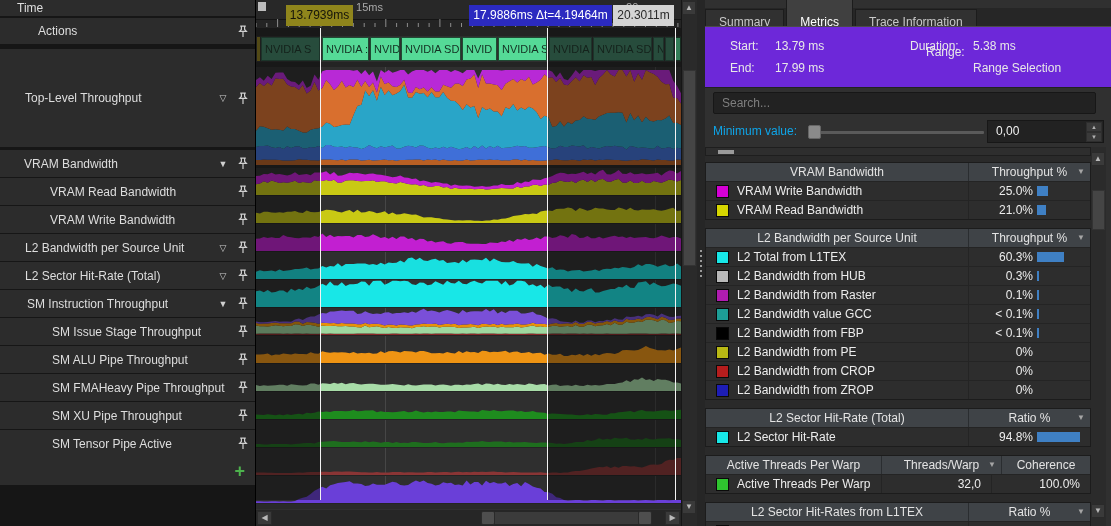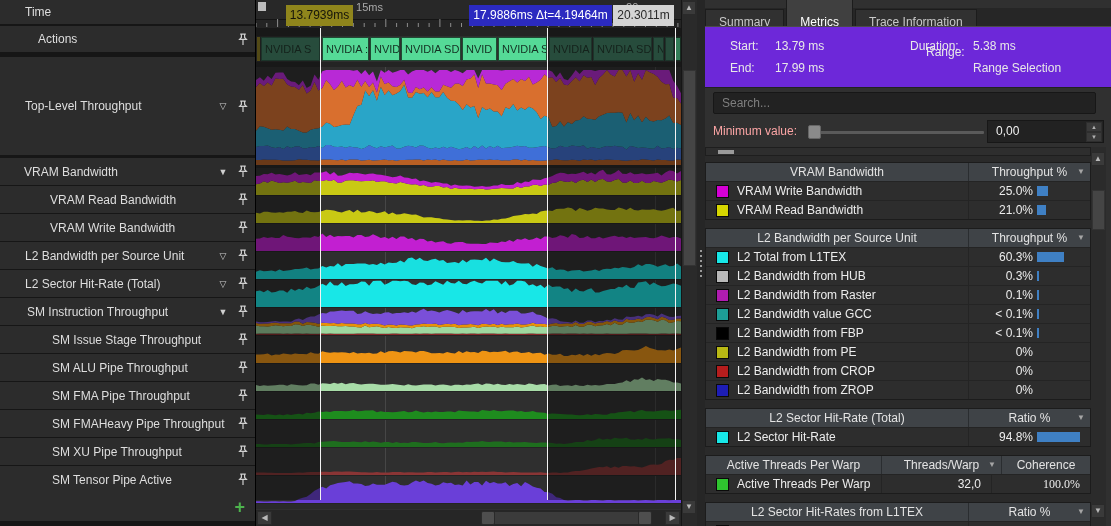--- a/index.html
+++ b/index.html
@@ -43,21 +43,21 @@
   
   .rpanel{position:absolute;left:705px;top:0;width:406px;height:526px;background:#303030;}
   .tabbar{position:absolute;left:0;top:0;right:0;height:26px;display:flex;align-items:flex-end;background:#262626;margin-top:8px;}
   .tab{padding:5px 13px;background:#313131;border:1px solid #1c1c1c;border-bottom:none;color:#c8c8c8;margin-right:2px;font-size:12px;}
   .tab.active{background:#404040;color:#fff;padding-top:15px;}
   .infobox{position:absolute;left:0;top:26px;right:0;height:62px;background:#6d28d9;border-top:1px solid #4a4a4a;border-bottom:1px solid #222;box-sizing:border-box;}
   .infobox span{position:absolute;white-space:nowrap;color:#e8e8e8;}
   .searchbox{position:absolute;left:8px;top:92px;width:383px;height:22px;background:#222;border:1px solid #171717;border-radius:2px;color:#e8e8e8;padding:0 8px;box-sizing:border-box;font-family:inherit;font-size:12px;}
   .searchbox::placeholder{color:#7f7f7f;}
   .minrow{position:absolute;left:0;top:120px;right:0;height:24px;}
-  .minrow .mlabel{position:absolute;left:8px;top:4px;color:#fca5a5;}
+  .minrow .mlabel{position:absolute;left:8px;top:4px;color:#0ea5e9;}
   .slider{position:absolute;left:103px;top:0;width:176px;height:24px;}
   .slider .groove{position:absolute;left:0;right:0;top:11px;height:3px;background:#5a5a5a;border-radius:1px;}
   .slider .sthumb{position:absolute;left:0;top:5px;width:13px;height:14px;background:#8a8a8a;border:1px solid #666;border-radius:2px;box-sizing:border-box;}
   .spin{position:absolute;left:282px;top:0;width:117px;height:23px;background:#222;border:1px solid #171717;box-sizing:border-box;}
   .spin .sval{position:absolute;left:8px;top:3px;color:#f0f0f0;}
   .spin .sbtns{position:absolute;right:1px;top:1px;bottom:1px;width:16px;display:flex;flex-direction:column;}
   .spin .sbtns div{flex:1;background:#3a3a3a;border:1px solid #2e2e2e;color:#b0b0b0;font-size:6px;line-height:8px;text-align:center;box-sizing:border-box;}
   .tableswrap{position:absolute;left:0;top:147px;width:386px;bottom:0;overflow:hidden;background:#2a2a2a;}
   .partialrow{position:relative;height:9px;background:#2e2e2e;border:1px solid #1e1e1e;box-sizing:border-box;margin-bottom:6px;}
   .partialrow b{position:absolute;left:12px;top:2px;width:16px;height:4px;background:#9a9a9a;}
@@ -75,21 +75,21 @@
   .vbar{height:10px;background:#3f80c4;}
   .c3{box-sizing:border-box;text-align:right;border-left:1px solid #242424;padding-right:10px;}
   .tscroll{position:absolute;left:386px;top:147px;width:15px;bottom:0;background:#2b2b2b;}
 </style>
 </head>
 <body>
 
 <div id="app">
 
   <div class="sidebar">
-    <div class="side-row" style="height:24px;padding-left:25px;">
+    <div class="side-row" style="height:16px;padding-left:17px;">
       <span class="lbl">Time</span>
     </div>
     <div id="side-rows">
         <div class="side-row" style="height: 26px; margin-top: 2px; padding-left: 38px;">
           <span class="lbl">Actions</span>
           <span class="pinbox">
             <svg width="12" height="13" viewBox="0 0 12 13">
               <path d="M3.2 1.2 H8.8 M4.4 1.2 V4.4 L2.6 6.4 H9.4 L7.6 4.4 V1.2 M6 6.4 V12" stroke="#cfcfcf" stroke-width="1.2" fill="none"></path>
             </svg>
           </span>
@@ -158,28 +158,20 @@
         <div class="side-row" style="height: 27px; margin-top: 1px; padding-left: 52px;">
           <span class="lbl">SM Issue Stage Throughput</span>
           <span class="pinbox">
             <svg width="12" height="13" viewBox="0 0 12 13">
               <path d="M3.2 1.2 H8.8 M4.4 1.2 V4.4 L2.6 6.4 H9.4 L7.6 4.4 V1.2 M6 6.4 V12" stroke="#cfcfcf" stroke-width="1.2" fill="none"></path>
             </svg>
           </span>
         </div>
         <div class="side-row" style="height: 27px; margin-top: 1px; padding-left: 52px;">
           <span class="lbl">SM ALU Pipe Throughput</span>
-          <span class="pinbox">
-            <svg width="12" height="13" viewBox="0 0 12 13">
-              <path d="M3.2 1.2 H8.8 M4.4 1.2 V4.4 L2.6 6.4 H9.4 L7.6 4.4 V1.2 M6 6.4 V12" stroke="#cfcfcf" stroke-width="1.2" fill="none"></path>
-            </svg>
-          </span>
-        </div>
-        <div class="side-row" style="height: 27px; margin-top: 1px; padding-left: 52px;">
-          <span class="lbl">SM FMA Pipe Throughput</span>
           <span class="pinbox">
             <svg width="12" height="13" viewBox="0 0 12 13">
               <path d="M3.2 1.2 H8.8 M4.4 1.2 V4.4 L2.6 6.4 H9.4 L7.6 4.4 V1.2 M6 6.4 V12" stroke="#cfcfcf" stroke-width="1.2" fill="none"></path>
             </svg>
           </span>
         </div>
         <div class="side-row" style="height: 27px; margin-top: 1px; padding-left: 52px;">
           <span class="lbl">SM FMAHeavy Pipe Throughput</span>
           <span class="pinbox">
             <svg width="12" height="13" viewBox="0 0 12 13">
@@ -591,21 +583,21 @@
             <div class="hcell" style="width: 175px;">Active Threads Per Warp</div>
             <div class="hcell" style="width: 120px;">Threads/Warp<span class="sorticon">▼</span></div>
             <div class="hcell" style="flex: 1 1 0%;">Coherence</div>
           </div>
           <div class="mrow">
             <div class="ncell" style="flex: 0 0 175px;">
               <span class="swatch" style="background: rgb(47, 197, 47);"></span>
               <span>Active Threads Per Warp</span>
             </div>
             <div class="c3" style="width: 110px;">32,0</div>
-            <div class="c3" style="flex: 1 1 0%; font-family: Liberation Serif, serif;">100.0%</div>
+            <div class="c3" style="flex: 1 1 0%;">100.0%</div>
           </div>
         </div>
         <div class="msec">
           <div class="mhead">
             <div class="hcell" style="flex: 1 1 0%;">L2 Sector Hit-Rates from L1TEX</div>
             <div class="hcell" style="width: 122px;">Ratio %<span class="sorticon">▼</span></div>
           </div>
           <div class="mrow">
             <div class="ncell" style="flex: 1 1 0%;">
               <span class="swatch" style="background: rgb(245, 168, 0);"></span>

